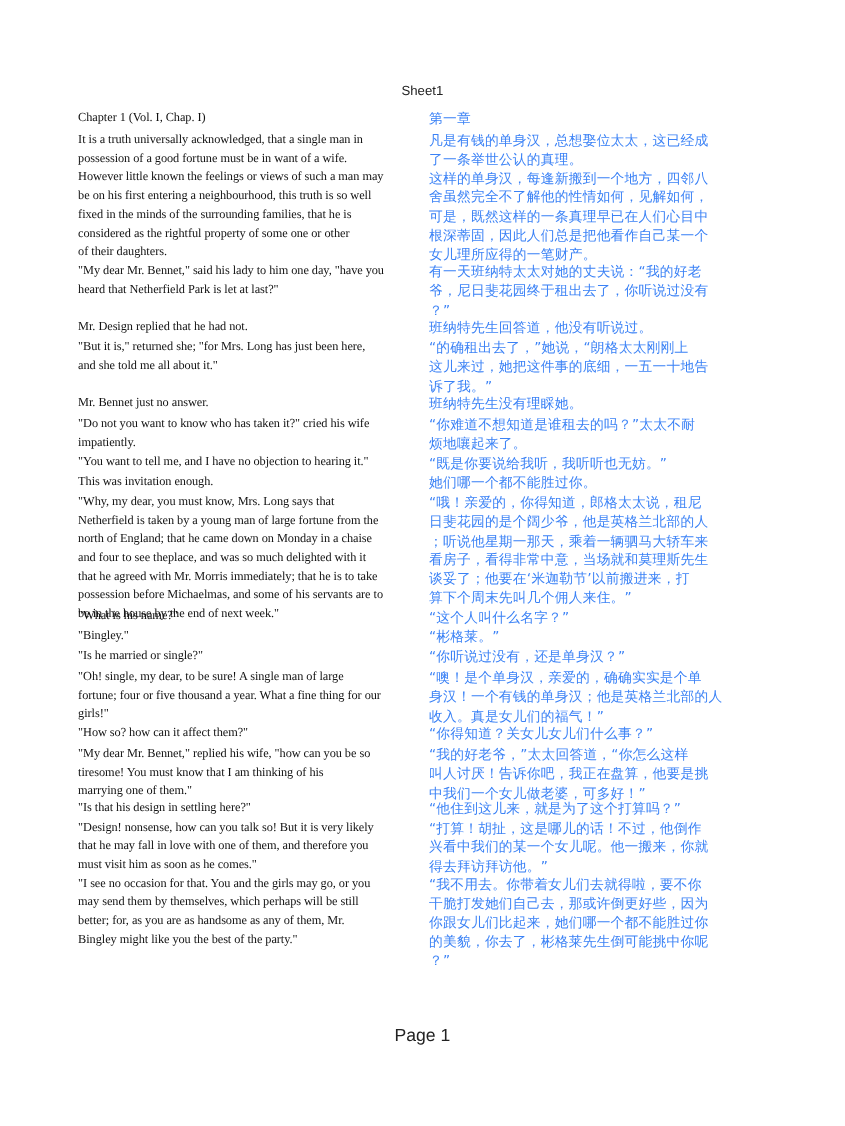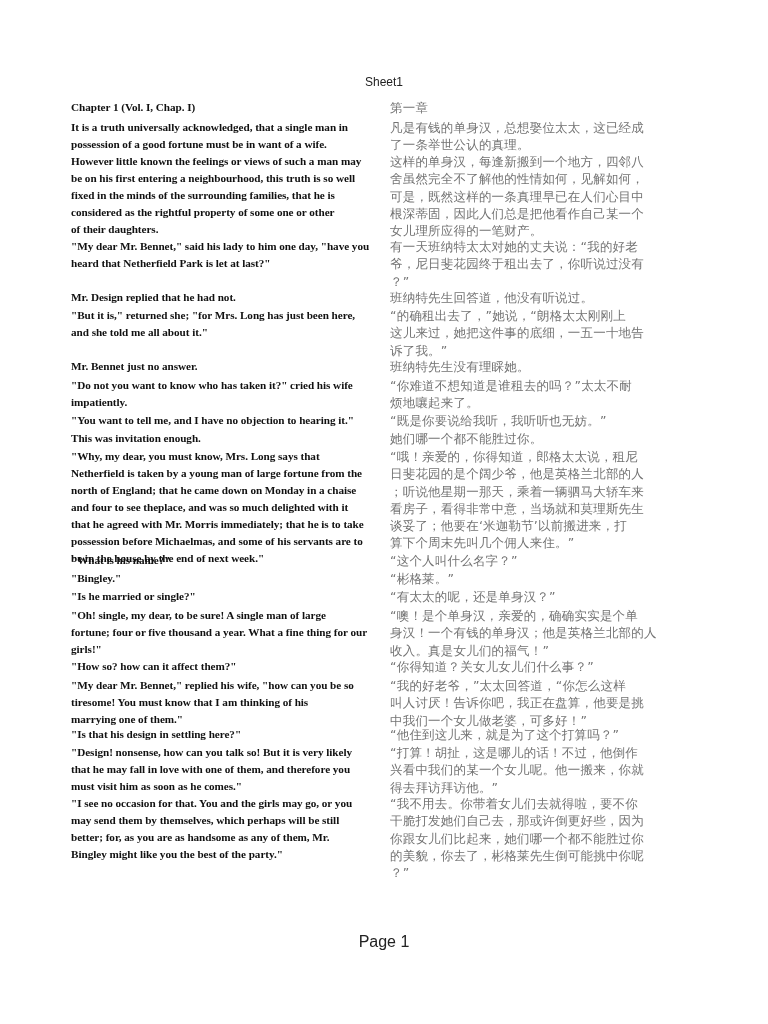--- a/index.html
+++ b/index.html
@@ -10,25 +10,25 @@
     font-family: "Liberation Sans", sans-serif; font-size: 12px; color: #222;
   }
   .page-footer {
     position: absolute; top: 933px; left: 0; width: 768px; text-align: center;
     font-family: "Liberation Sans", sans-serif; font-size: 16px; color: #222;
   }
   .row { position: absolute; left: 71px; width: 640px; }
   .en {
     position: absolute; left: 0; top: 0; width: 318px;
     font-family: "Liberation Serif", serif; font-size: 11.2px; line-height: 17px; color: #111;
-    white-space: pre-line; letter-spacing: -0.05px; font-weight: bold;
+    white-space: pre-line; letter-spacing: -0.05px;
   }
   .zh {
     position: absolute; left: 319px; top: 0; width: 300px;
-    font-family: "DejaVu Sans", sans-serif; font-size: 12.5px; line-height: 17.3px; color: #737373;
+    font-family: "DejaVu Sans", sans-serif; font-size: 12.5px; line-height: 17.3px; color: #3b82f6;
     white-space: pre-line; letter-spacing: 0.2px;
   }
 </style>
 </head>
 <body>
 
 <div class="page">
   <div class="sheet-title">Sheet1</div>
 
   <div id="rows">
@@ -108,21 +108,21 @@
     <div class="row" style="top: 552px;">
         <div class="en">"What is his name?"</div>
         <div class="zh">“这个人叫什么名字？”</div>
       </div>
     <div class="row" style="top: 570px;">
         <div class="en">"Bingley."</div>
         <div class="zh">“彬格莱。”</div>
       </div>
     <div class="row" style="top: 588px;">
         <div class="en">"Is he married or single?"</div>
-        <div class="zh">“有太太的呢，还是单身汉？”</div>
+        <div class="zh">“你听说过没有，还是单身汉？”</div>
       </div>
     <div class="row" style="top: 607px;">
         <div class="en">"Oh! single, my dear, to be sure! A single man of large
 fortune; four or five thousand a year. What a fine thing for our
 girls!"</div>
         <div class="zh">“噢！是个单身汉，亲爱的，确确实实是个单
 身汉！一个有钱的单身汉；他是英格兰北部的人
 收入。真是女儿们的福气！”</div>
       </div>
     <div class="row" style="top: 658px;">

